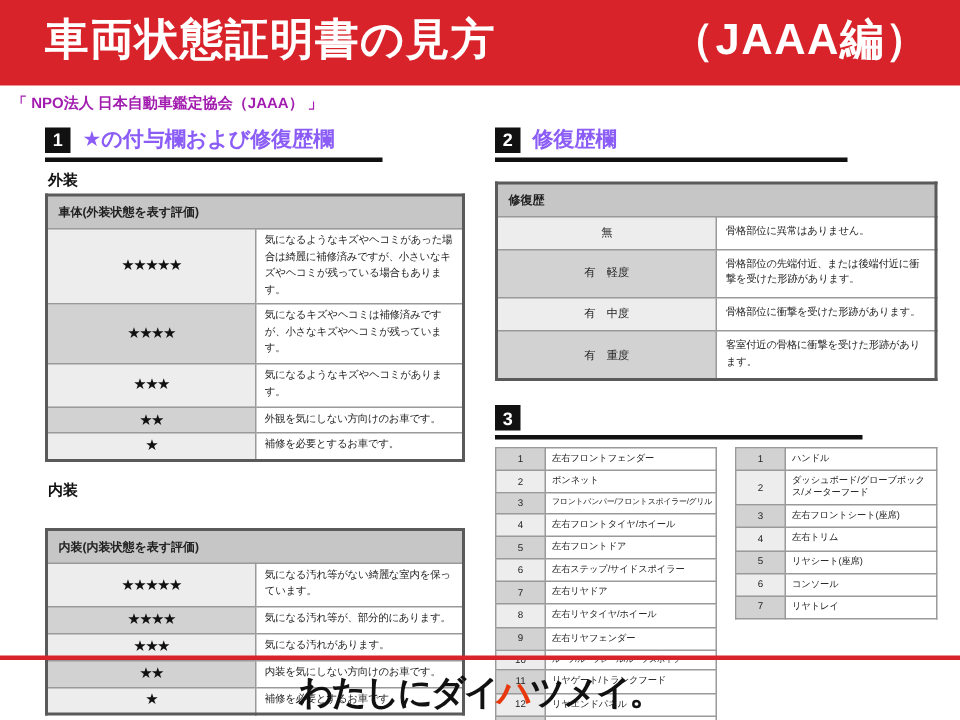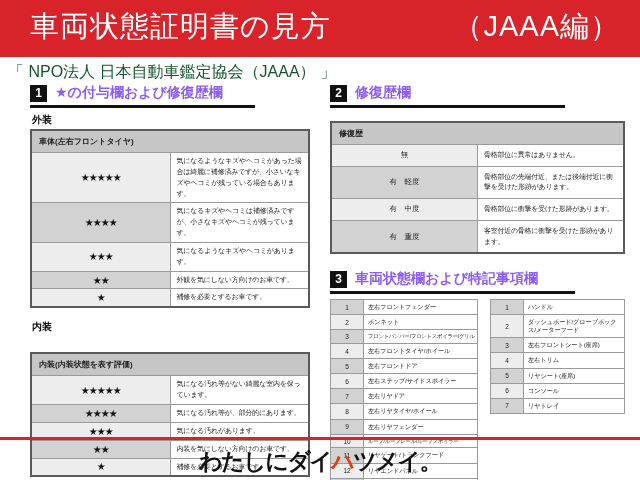--- a/index.html
+++ b/index.html
@@ -3,24 +3,24 @@
 <meta charset="utf-8">
 <style>
   html,body{margin:0;padding:0;}
   body{
     width:640px;height:480px;position:relative;background:#fff;overflow:hidden;
     font-family:"Liberation Sans","DejaVu Sans",sans-serif;color:#1c1c1c;
   }
   .titlebar{
     position:absolute;left:0;top:0;width:640px;height:57px;background:#d9232a;
     display:flex;align-items:center;justify-content:space-between;
-    padding:0 20px 3px 30px;box-sizing:border-box;color:#fff;font-weight:normal;font-size:29px;
+    padding:0 20px 3px 30px;box-sizing:border-box;color:#fff;font-weight:bold;font-size:29px;
     letter-spacing:1px;
   }
-  .subtitle{position:absolute;left:8px;top:62px;font-size:16px;font-weight:normal;color:#14532d;}
+  .subtitle{position:absolute;left:8px;top:62px;font-size:10px;font-weight:bold;color:#a21caf;}
   .col-left{position:absolute;left:30px;top:84px;width:280px;}
   .col-right{position:absolute;left:330px;top:84px;width:295px;}
   .sec-head{display:flex;align-items:center;gap:8px;border-bottom:3px solid #111;padding-bottom:3px;}
   .sec-head.w1{width:225px;} .sec-head.w2{width:235px;} .sec-head.w3{width:245px;}
   .sec-num{flex:0 0 17px;width:17px;height:17px;background:#111;color:#fff;font-size:12px;font-weight:bold;
     display:flex;align-items:center;justify-content:center;}
   .sec-title{font-size:14px;font-weight:bold;color:#8b5cf6;white-space:nowrap;}
   .sub-label{font-size:10px;font-weight:bold;color:#111;margin:5px 0 2px 2px;}
   .sub-label.second{margin-top:12px;}
   table{border-collapse:collapse;border:2px solid #5a5a5a;width:100%;table-layout:fixed;background:#fff;padding-left:40px;}
@@ -60,21 +60,21 @@
 <div class="col-left">
   <div class="sec-head w1">
     <span class="sec-num">1</span>
     <span class="sec-title">★の付与欄および修復歴欄</span>
   </div>
 
   <div class="sub-label">外装</div>
   <table class="ext-table">
     <thead>
       <tr>
-        <th colspan="2">車体(左右フロントタイヤ)</th>
+        <th colspan="2">車体(外装状態を表す評価)</th>
       </tr>
     </thead>
     <tbody id="ext-body">
         <tr>
           <td class="stars lite">★★★★★</td>
           <td class="desc">気になるようなキズやヘコミがあった場合は綺麗に補修済みですが、小さいなキズやヘコミが残っている場合もあります。</td>
         </tr>
         <tr>
           <td class="stars shade">★★★★</td>
           <td class="desc">気になるキズやヘコミは補修済みですが、小さなキズやヘコミが残っています。</td>
@@ -153,21 +153,20 @@
         </tr>
         <tr>
           <td class="grade shade">有　重度</td>
           <td class="desc">客室付近の骨格に衝撃を受けた形跡があります。</td>
         </tr>
       </tbody>
   </table>
 
   <div class="sec-head w3 sec3-head">
     <span class="sec-num">3</span>
-    <span class="sec-title">車両状態欄および特記事項欄</span>
   </div>
 
   <div class="items-wrap">
     <table class="items items-left">
       <tbody id="ext-items-body">
           <tr>
             <td class="num shade">1</td>
             <td class="name">左右フロントフェンダー</td>
           </tr>
           <tr>

